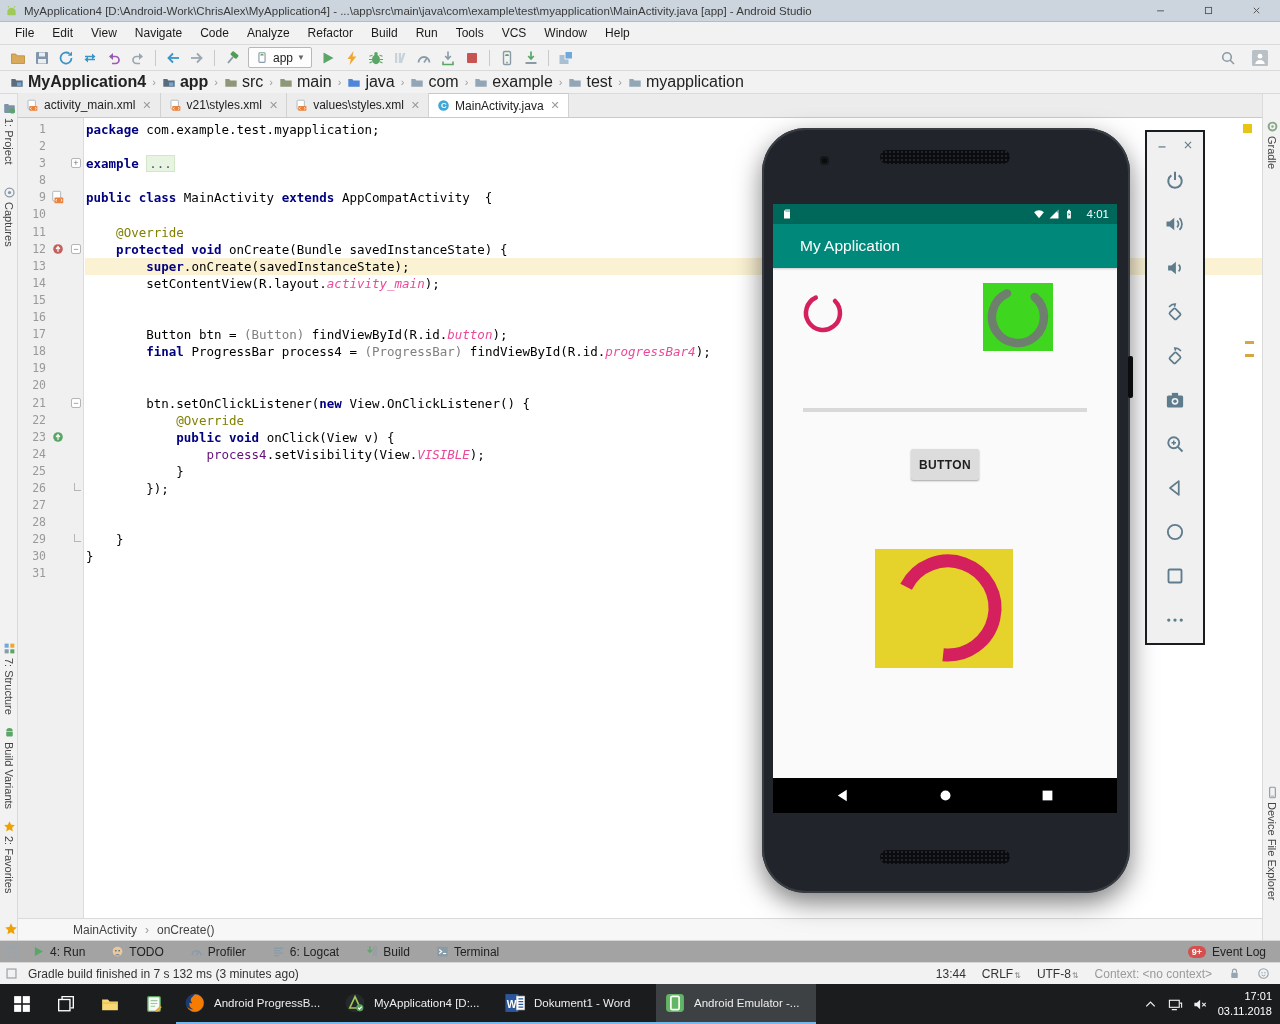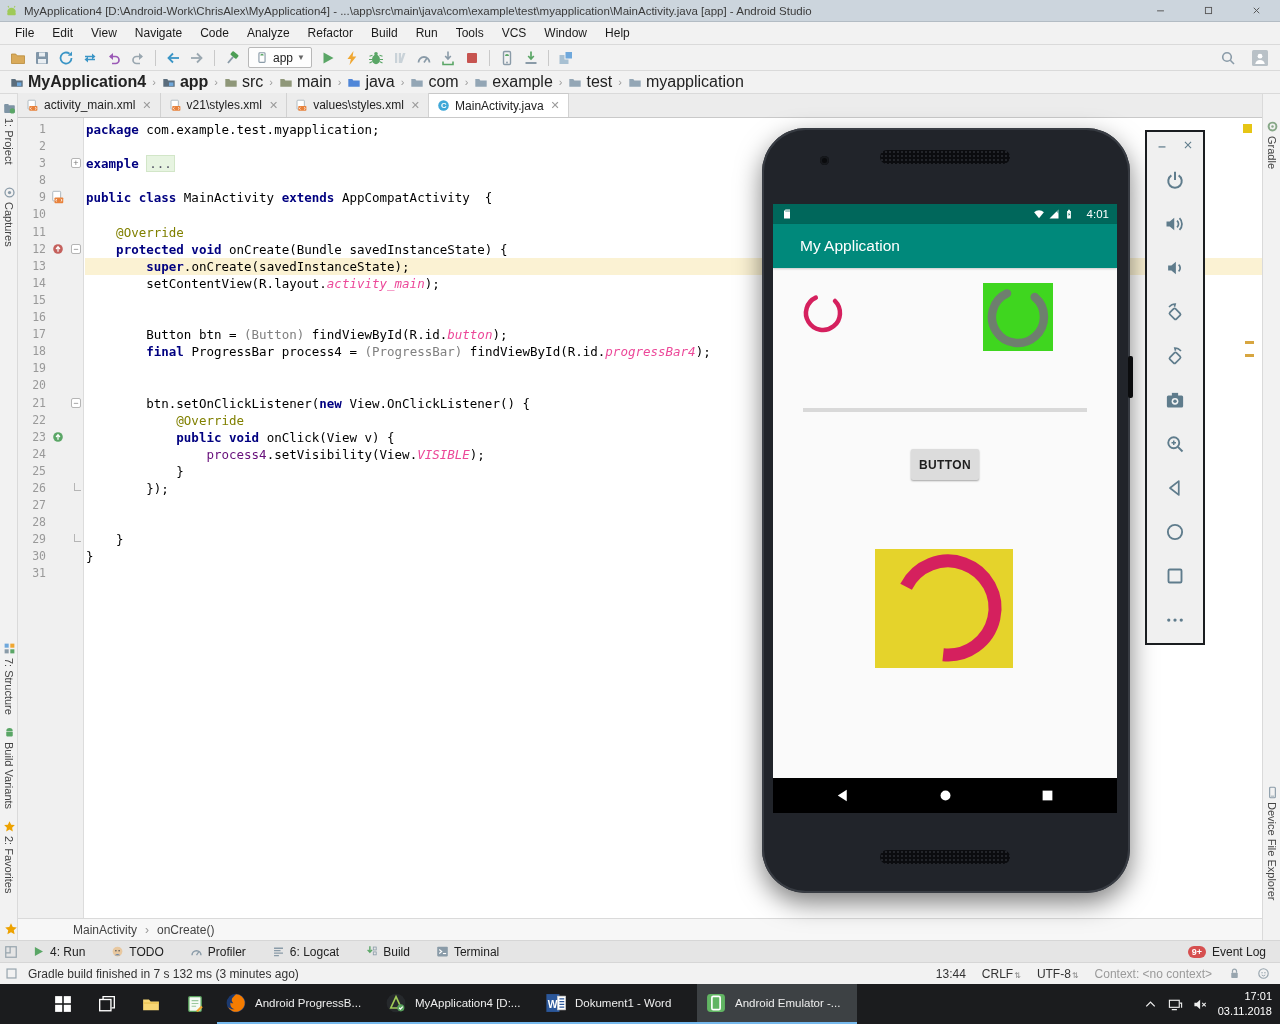--- a/index.html
+++ b/index.html
@@ -65,35 +65,35 @@
   .tk-field { color:#ec4899; font-style:italic; }
   .tk-var { color:#660E7A; }
   .tk-gray { color:#808080; }
   .tk-pl { color:#000; }
   .tk-fold { background:#e7f4e1; color:#556; padding:0 2px; border:1px solid #d2e6c8; }
   .stripe-mark { position:absolute; }
   
   #crumbbar { position:absolute; left:18px; top:824px; width:1244px; height:22px; background:#f7f7f7; border-top:1px solid #dadada; display:flex; align-items:center; padding-left:55px; font-size:12px; color:#444; gap:8px; }
   #fav-star { position:absolute; left:-14px; top:3px; width:14px; height:14px; }
   
-  #toolwindowbar { position:absolute; left:0; top:940px; width:1280px; height:22px; background:#e5e5e5; border-top:1px solid #d6d6d6; display:flex; align-items:center; padding-left:4px; }
+  #toolwindowbar { position:absolute; left:0; top:940px; width:1280px; height:22px; background:#a3a3a3; border-top:1px solid #d6d6d6; display:flex; align-items:center; padding-left:4px; }
   .tw-item { display:flex; align-items:center; gap:5px; font-size:12px; color:#222; margin-right:26px; }
   .tw-item .icon { width:13px; height:13px; }
   #tw-corner { width:14px; height:14px; margin-right:14px; }
   #eventlog { margin-left:auto; display:flex; align-items:center; gap:6px; padding-right:14px; font-size:12px; color:#222; }
   .badge { background:#d64f4f; color:#fff; font-size:9px; font-weight:bold; border-radius:7px; padding:1px 4px; }
   
   #statusbar { position:absolute; left:0; top:962px; width:1280px; height:22px; background:#f2f2f2; border-top:1px solid #d6d6d6; display:flex; align-items:center; font-size:12px; color:#333; }
   #statusbar .icon { width:13px; height:13px; }
   #sb-left { display:flex; align-items:center; gap:10px; padding-left:5px; }
   #sb-right { margin-left:auto; display:flex; align-items:center; gap:16px; padding-right:10px; }
   .sb-ud { font-size:8px; color:#888; margin-left:1px; }
   .sb-dim { color:#9a9a9a; }
   
-  #taskbar { position:absolute; left:0; top:984px; width:1280px; height:40px; background:#1b1c1e; display:flex; align-items:stretch;padding-left:41px; }
+  #taskbar { position:absolute; left:0; top:984px; width:1280px; height:40px; background:#1b1c1e; display:flex; align-items:stretch; }
   .tk-btn-sm { width:44px; display:flex; align-items:center; justify-content:center; }
   .tk-btn-sm .icon { width:18px; height:18px; }
   .tk-app { width:160px; display:flex; align-items:center; gap:8px; padding:0 8px; border-bottom:2px solid #76b9ed; color:#eee; font-size:11.5px; white-space:nowrap; overflow:hidden; }
   .tk-app .icon { width:22px; height:22px; flex:none; }
   .tk-app.active { background:#3d4144; }
   #tray { margin-left:auto; display:flex; align-items:center; gap:10px; padding-right:8px; }
   #tray .icon { width:15px; height:15px; }
   #tray-clock { color:#fff; font-size:11px; text-align:right; line-height:1.35; }
   
   #emu { position:absolute; left:762px; top:128px; width:368px; height:765px; background:#21242a; border-radius:44px; box-shadow:0 10px 26px rgba(0,0,0,.5), inset 0 0 0 2px #383c43; z-index:50; }

